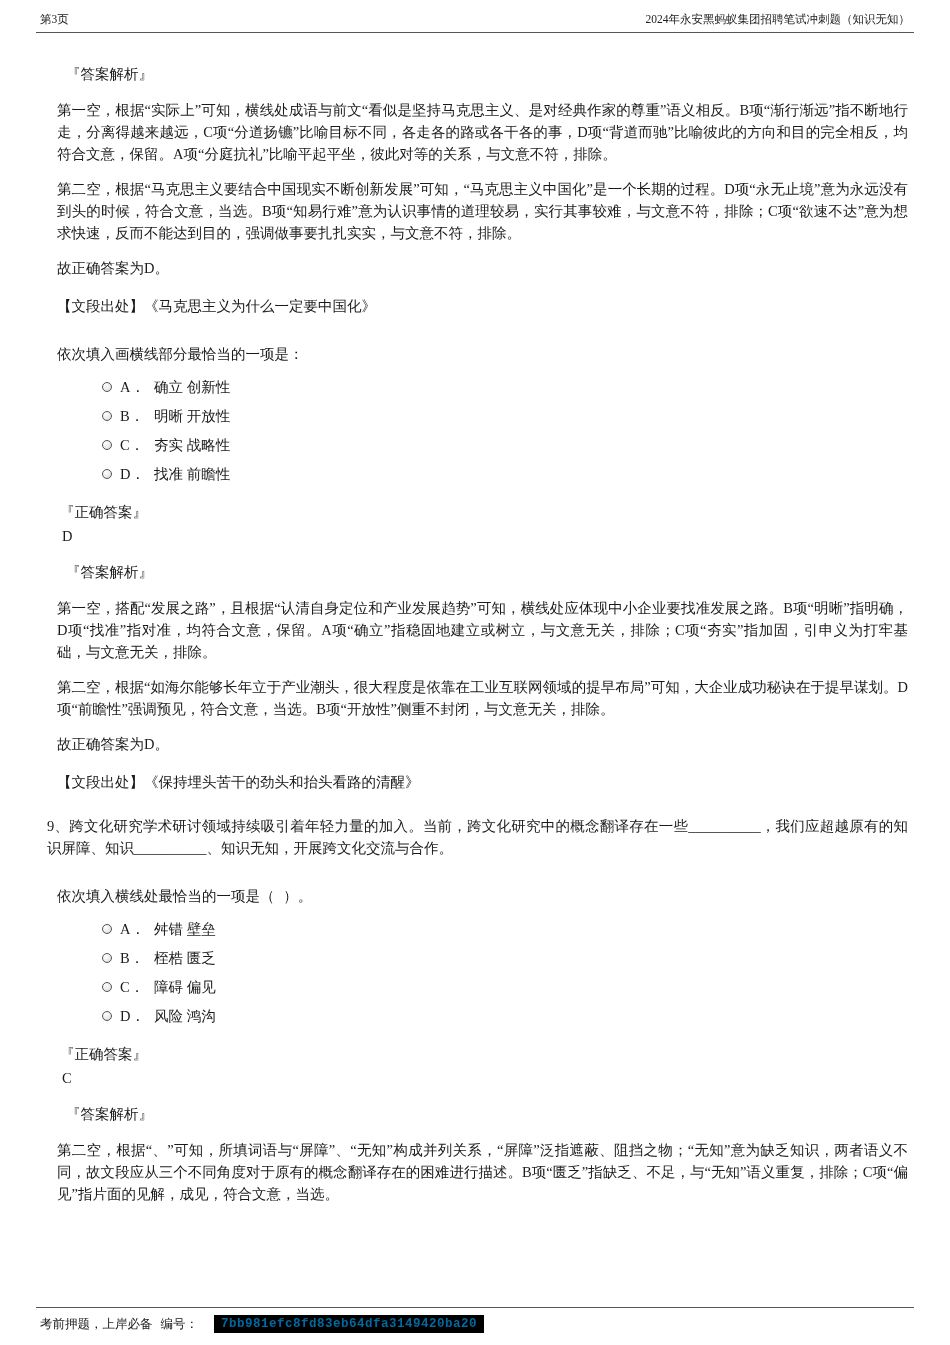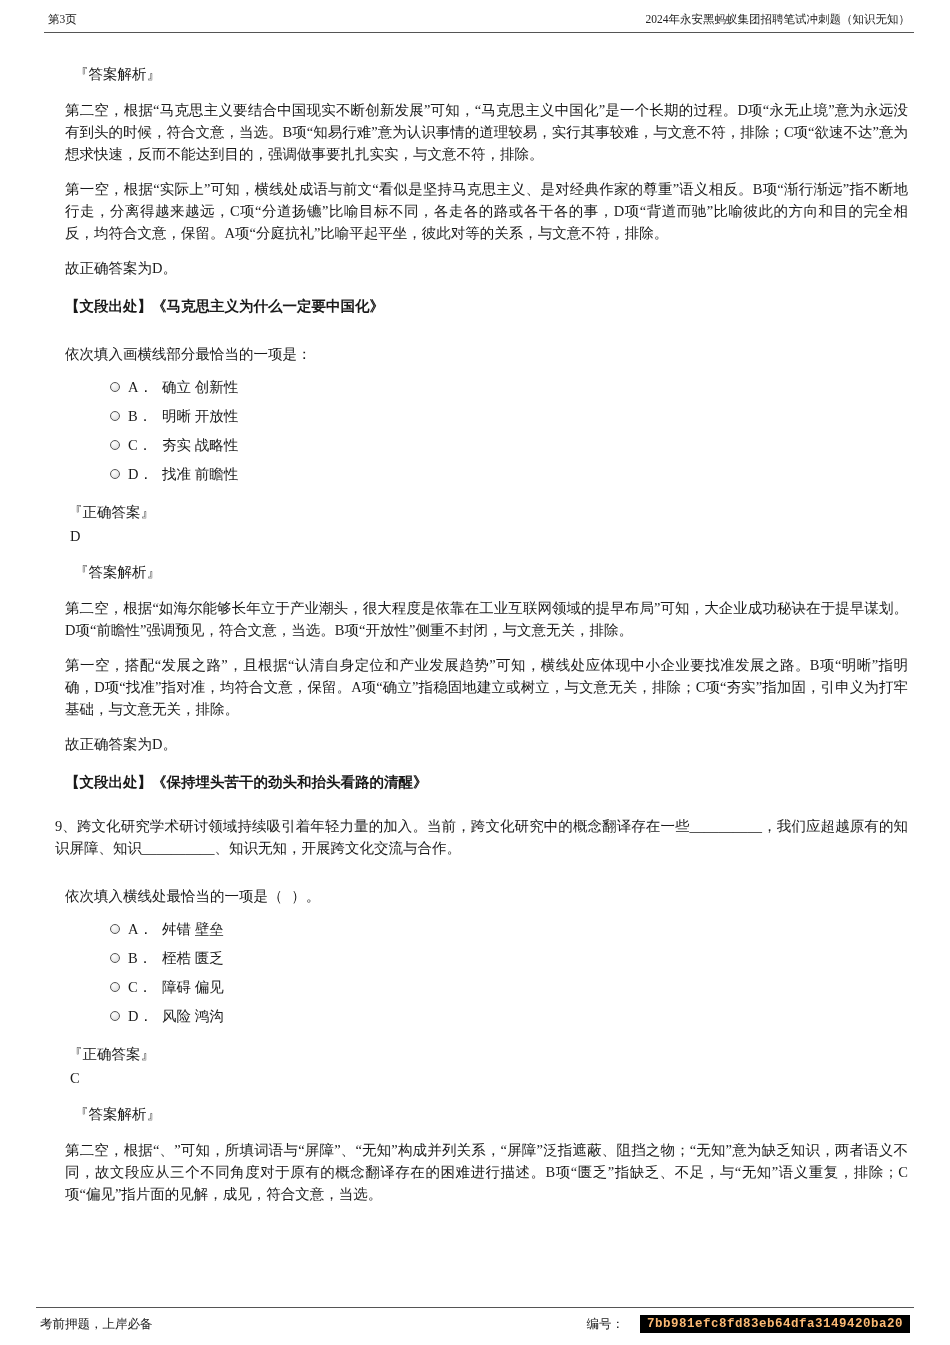--- a/index.html
+++ b/index.html
@@ -5,21 +5,20 @@
   * { margin:0; padding:0; box-sizing:border-box; }
   html,body { background:#e8e8e8; }
   .page {
     position:relative;
     width:950px; height:1345px;
     margin:0 auto;
     background:#ffffff;
     font-family:"Liberation Serif","DejaVu Serif",serif;
     color:#1a1a1a;
     overflow:hidden;
-    padding-left:8px;
   }
   .header {
     margin:0 36px;
     padding:12px 4px 5px 4px;
     border-bottom:1px solid #555;
     display:flex; justify-content:space-between; align-items:flex-end;
     font-size:11.5px; color:#222;
   }
   .content {
     padding:16px 42px 0 57px;
@@ -27,21 +26,21 @@
     line-height:22px;
   }
   .para {
     text-align:justify;
     margin:13px 0;
   }
   .bracket-heading { margin:14px 0 14px 9px; }
   .correct-label { margin:16px 0 2px 3px; }
   .answer-letter { margin:0 0 2px 5px; }
   .conclusion { margin:0 0; }
-  .source { margin:16px 0 20px 0;font-weight:bold; }
+  .source { margin:16px 0 20px 0; }
   .question { margin:22px 0 12px -10px; text-align:justify; }
   .prompt { margin:27px 0 10px 0;font-family:Liberation Mono, monospace; }
   .options { margin:6px 0 10px 45px; }
   .option { display:flex; align-items:center; margin:7px 0; height:22px; }
   .radio {
     display:inline-block;
     width:10px; height:10px;
     border:1px solid #555;
     border-radius:50%;
     background:radial-gradient(circle at 35% 30%, #ffffff 0%, #e9e9e9 60%, #c9c9c9 100%);
@@ -49,50 +48,51 @@
     flex:0 0 auto;
     cursor:pointer;
   }
   .opt-letter { display:inline-block; min-width:34px; }
   .opt-text { display:inline-block; }
   .footer {
     position:absolute;
     left:36px; right:36px; bottom:12px;
     border-top:1px solid #555;
     padding:7px 4px 0 4px;
-    display:flex; justify-content:space-between; align-items:center;
+    display:flex; justify-content:flex-start; align-items:center;
     font-size:12.5px;
+    gap:8px;
   }
   .code-wrap { display:flex; align-items:center; }
   .code-label { font-size:12.5px; margin-right:16px; }
   .code-box {
     background:#000000;
-    color:#fdba74;
+    color:#0369a1;
     font-family:"Liberation Mono","DejaVu Sans Mono",monospace;
     font-size:12.5px;
     font-weight:bold;
     padding:2px 7px 2px 7px;
     letter-spacing:0.5px;
   }
 </style>
 </head>
 <body>
 
 <div class="page">
 
   <div class="header">
     <span>第3页</span>
     <span>2024年永安黑蚂蚁集团招聘笔试冲刺题（知识无知）</span>
   </div>
 
   <div class="content">
 
     <div class="bracket-heading">『答案解析』</div>
+    <div class="para">第一空，根据“实际上”可知，横线处成语与前文“看似是坚持马克思主义、是对经典作家的尊重”语义相反。B项“渐行渐远”指不断地行走，分离得越来越远，C项“分道扬镳”比喻目标不同，各走各的路或各干各的事，D项“背道而驰”比喻彼此的方向和目的完全相反，均符合文意，保留。A项“分庭抗礼”比喻平起平坐，彼此对等的关系，与文意不符，排除。</div>
     <div class="para">第二空，根据“马克思主义要结合中国现实不断创新发展”可知，“马克思主义中国化”是一个长期的过程。D项“永无止境”意为永远没有到头的时候，符合文意，当选。B项“知易行难”意为认识事情的道理较易，实行其事较难，与文意不符，排除；C项“欲速不达”意为想求快速，反而不能达到目的，强调做事要扎扎实实，与文意不符，排除。</div>
-    <div class="para">第一空，根据“实际上”可知，横线处成语与前文“看似是坚持马克思主义、是对经典作家的尊重”语义相反。B项“渐行渐远”指不断地行走，分离得越来越远，C项“分道扬镳”比喻目标不同，各走各的路或各干各的事，D项“背道而驰”比喻彼此的方向和目的完全相反，均符合文意，保留。A项“分庭抗礼”比喻平起平坐，彼此对等的关系，与文意不符，排除。</div>
     <div class="conclusion">故正确答案为D。</div>
     <div class="source">【文段出处】《马克思主义为什么一定要中国化》</div>
 
     <div class="prompt">依次填入画横线部分最恰当的一项是：</div>
     <div class="options">
       <div class="option">
         <span class="radio"></span>
         <span class="opt-letter">A．</span>
         <span class="opt-text">确立 创新性</span>
       </div>
@@ -108,22 +108,22 @@
       </div>
       <div class="option">
         <span class="radio"></span>
         <span class="opt-letter">D．</span>
         <span class="opt-text">找准 前瞻性</span>
       </div>
     </div>
     <div class="correct-label">『正确答案』</div>
     <div class="answer-letter">D</div>
     <div class="bracket-heading">『答案解析』</div>
+    <div class="para">第一空，搭配“发展之路”，且根据“认清自身定位和产业发展趋势”可知，横线处应体现中小企业要找准发展之路。B项“明晰”指明确，D项“找准”指对准，均符合文意，保留。A项“确立”指稳固地建立或树立，与文意无关，排除；C项“夯实”指加固，引申义为打牢基础，与文意无关，排除。</div>
     <div class="para">第二空，根据“如海尔能够长年立于产业潮头，很大程度是依靠在工业互联网领域的提早布局”可知，大企业成功秘诀在于提早谋划。D项“前瞻性”强调预见，符合文意，当选。B项“开放性”侧重不封闭，与文意无关，排除。</div>
-    <div class="para">第一空，搭配“发展之路”，且根据“认清自身定位和产业发展趋势”可知，横线处应体现中小企业要找准发展之路。B项“明晰”指明确，D项“找准”指对准，均符合文意，保留。A项“确立”指稳固地建立或树立，与文意无关，排除；C项“夯实”指加固，引申义为打牢基础，与文意无关，排除。</div>
     <div class="conclusion">故正确答案为D。</div>
     <div class="source">【文段出处】《保持埋头苦干的劲头和抬头看路的清醒》</div>
 
     <div class="question">9、跨文化研究学术研讨领域持续吸引着年轻力量的加入。当前，跨文化研究中的概念翻译存在一些__________，我们应超越原有的知识屏障、知识__________、知识无知，开展跨文化交流与合作。</div>
     <div class="prompt">依次填入横线处最恰当的一项是（ ）。</div>
     <div class="options">
       <div class="option">
         <span class="radio"></span>
         <span class="opt-letter">A．</span>
         <span class="opt-text">舛错 壁垒</span>

